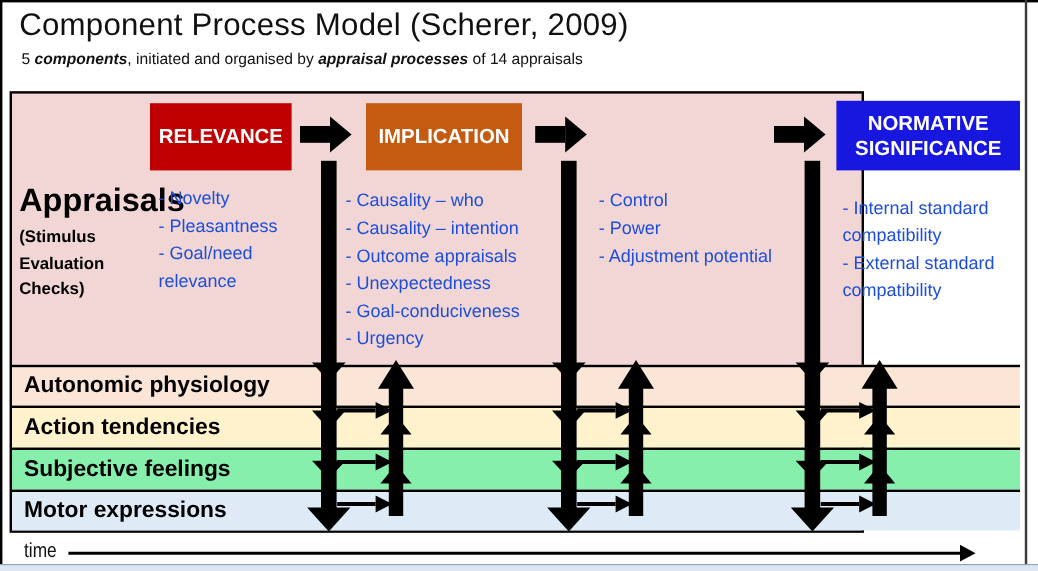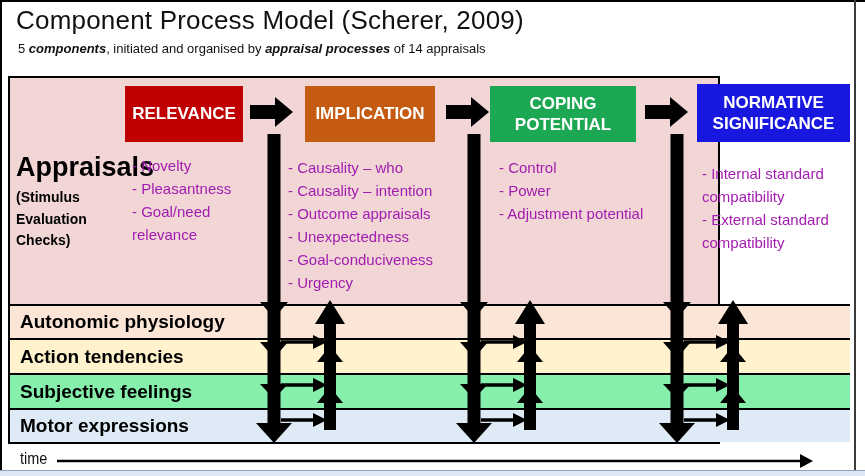--- a/index.html
+++ b/index.html
@@ -21,21 +21,21 @@
                text-align:center; color:#fff; font-weight:700; font-size:17px; line-height:1.25; padding:2px 6px; }
   .stage-relevance  { left:115px; width:118px; }
   .stage-implication{ left:295px; width:130px; }
   .stage-coping     { left:480px; width:146px; }
   .stage-normative  { left:687px; width:153px; top:6px; height:58px; }
 
   .appraisals-hdr { position:absolute; left:6px; top:74px; width:105px; color:#000; }
   .appraisals-hdr .big { font-size:27px; font-weight:700; }
   .appraisals-hdr .small { font-size:14px; font-weight:700; margin-top:4px; line-height:1.55; width:84px; }
 
-  .alist { position:absolute; font-size:15px; color:#a21caf; line-height:1.54; }
+  .alist { position:absolute; font-size:15px; color:#1d4ed8; line-height:1.54; }
   .alist-1 { left:122px; top:76px;  width:124px; }
   .alist-2 { left:278px; top:78px;  width:188px; }
   .alist-3 { left:478px; top:78px;  width:192px;margin-left:11px; }
   .alist-4 { left:692px; top:84px;  width:155px; }
 
   .row { position:absolute; left:0; width:840px; border-top:2px solid #000; display:flex; align-items:center; }
   .row-label { font-weight:700; font-size:19px; color:#000; padding-left:10px; }
   .row-0 { top:226px; height:34px; }
   .row-1 { top:260px; height:35px; }
   .row-2 { top:295px; height:35px; }
@@ -59,23 +59,20 @@
 
   <div class="subtitle"><span>5 </span><span class="em">components</span><span>, initiated and organised by </span><span class="em">appraisal processes</span><span> of 14 appraisals</span></div>
 
   <div class="diagram">
 
     <div class="stage-box stage-relevance" style="background: rgb(192, 0, 0);">
       <span>RELEVANCE</span>
     </div>
     <div class="stage-box stage-implication" style="background: rgb(197, 90, 17);">
       <span>IMPLICATION</span>
-    </div>
-    <div class="stage-box stage-coping" style="background: rgb(28, 168, 83);">
-      <span>COPING POTENTIAL</span>
     </div>
     <div class="stage-box stage-normative" style="background: rgb(23, 23, 224);">
       <span>NORMATIVE SIGNIFICANCE</span>
     </div>
 
     <div class="appraisals-hdr">
       <div class="big">Appraisals</div>
       <div class="small">(Stimulus Evaluation Checks)</div>
     </div>
 

